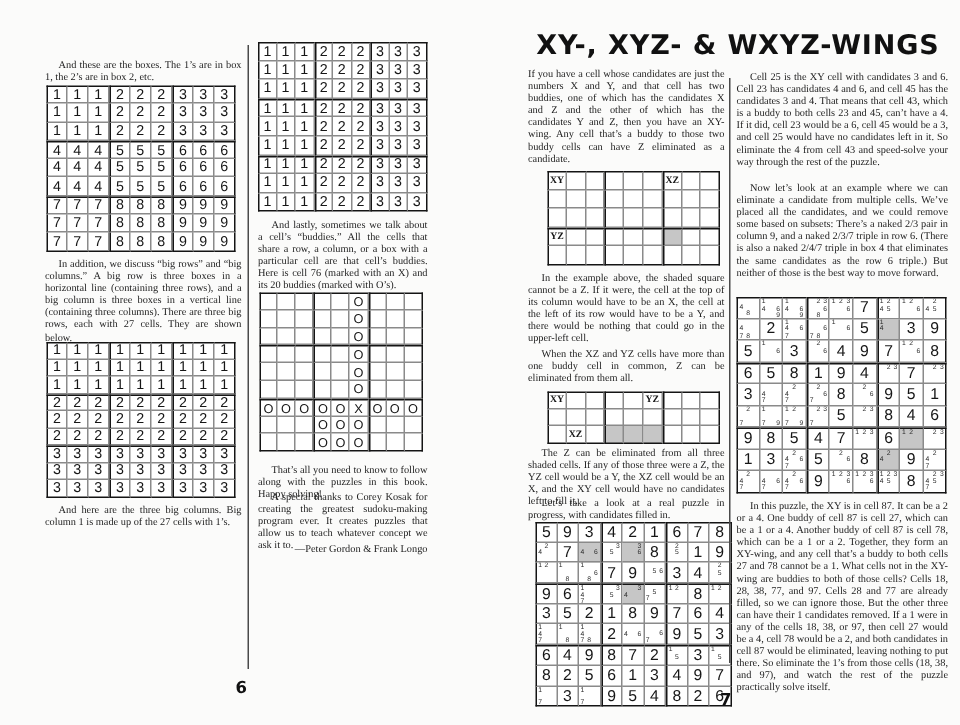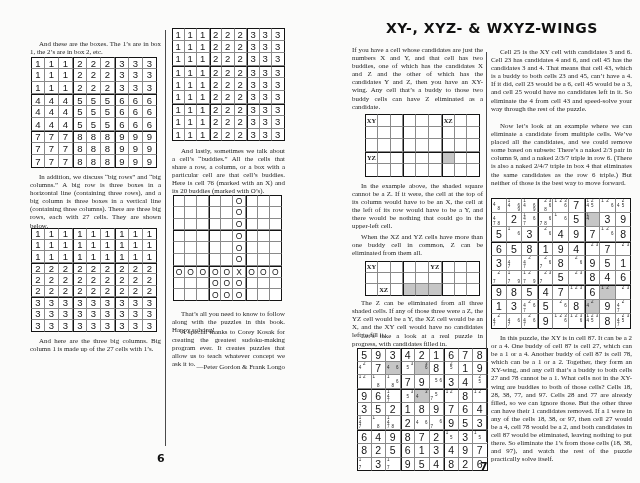--- a/index.html
+++ b/index.html
@@ -4,21 +4,21 @@
 <style>
   html,body{margin:0;padding:0}
   body{width:640px;height:483px;background:#fbfbfa;position:relative;overflow:hidden;
        font-family:"Liberation Serif",serif;color:#1c1c1c}
   .spread{position:absolute;inset:0}
   .para{position:absolute;font-size:6.9px;line-height:8.1px;text-align:justify;color:#222}
   .indent{text-indent:9px}
   .sig{text-align:right;font-size:6.9px}
   .rule{position:absolute;width:1px;background:#4a4a4a}
   .title{position:absolute;font-family:"DejaVu Sans",sans-serif;font-weight:bold;
-         font-size:14px;letter-spacing:.6px;color:#111;text-align:center}
+         font-size:18px;letter-spacing:.6px;color:#111;text-align:center}
   .pageno{position:absolute;font-family:"DejaVu Sans",sans-serif;font-weight:bold;
           font-size:11px;color:#111}
   .sgrid{position:absolute;display:grid;grid-template-columns:repeat(9,var(--cw));
          grid-auto-rows:var(--ch);background:#fff}
   .cell{box-sizing:border-box;border-right:1px solid #8a8a8a;border-bottom:1px solid #8a8a8a;
         display:flex;align-items:center;justify-content:center;overflow:hidden}
   .bl{border-left:1.5px solid #141414}.bt{border-top:1.5px solid #141414}
   .br{border-right:1.5px solid #141414}.bb{border-bottom:1.5px solid #141414}
   .shaded{background:#c6c6c6}
   .big{font-family:"Liberation Sans",sans-serif;font-size:9.5px;color:#161616}

